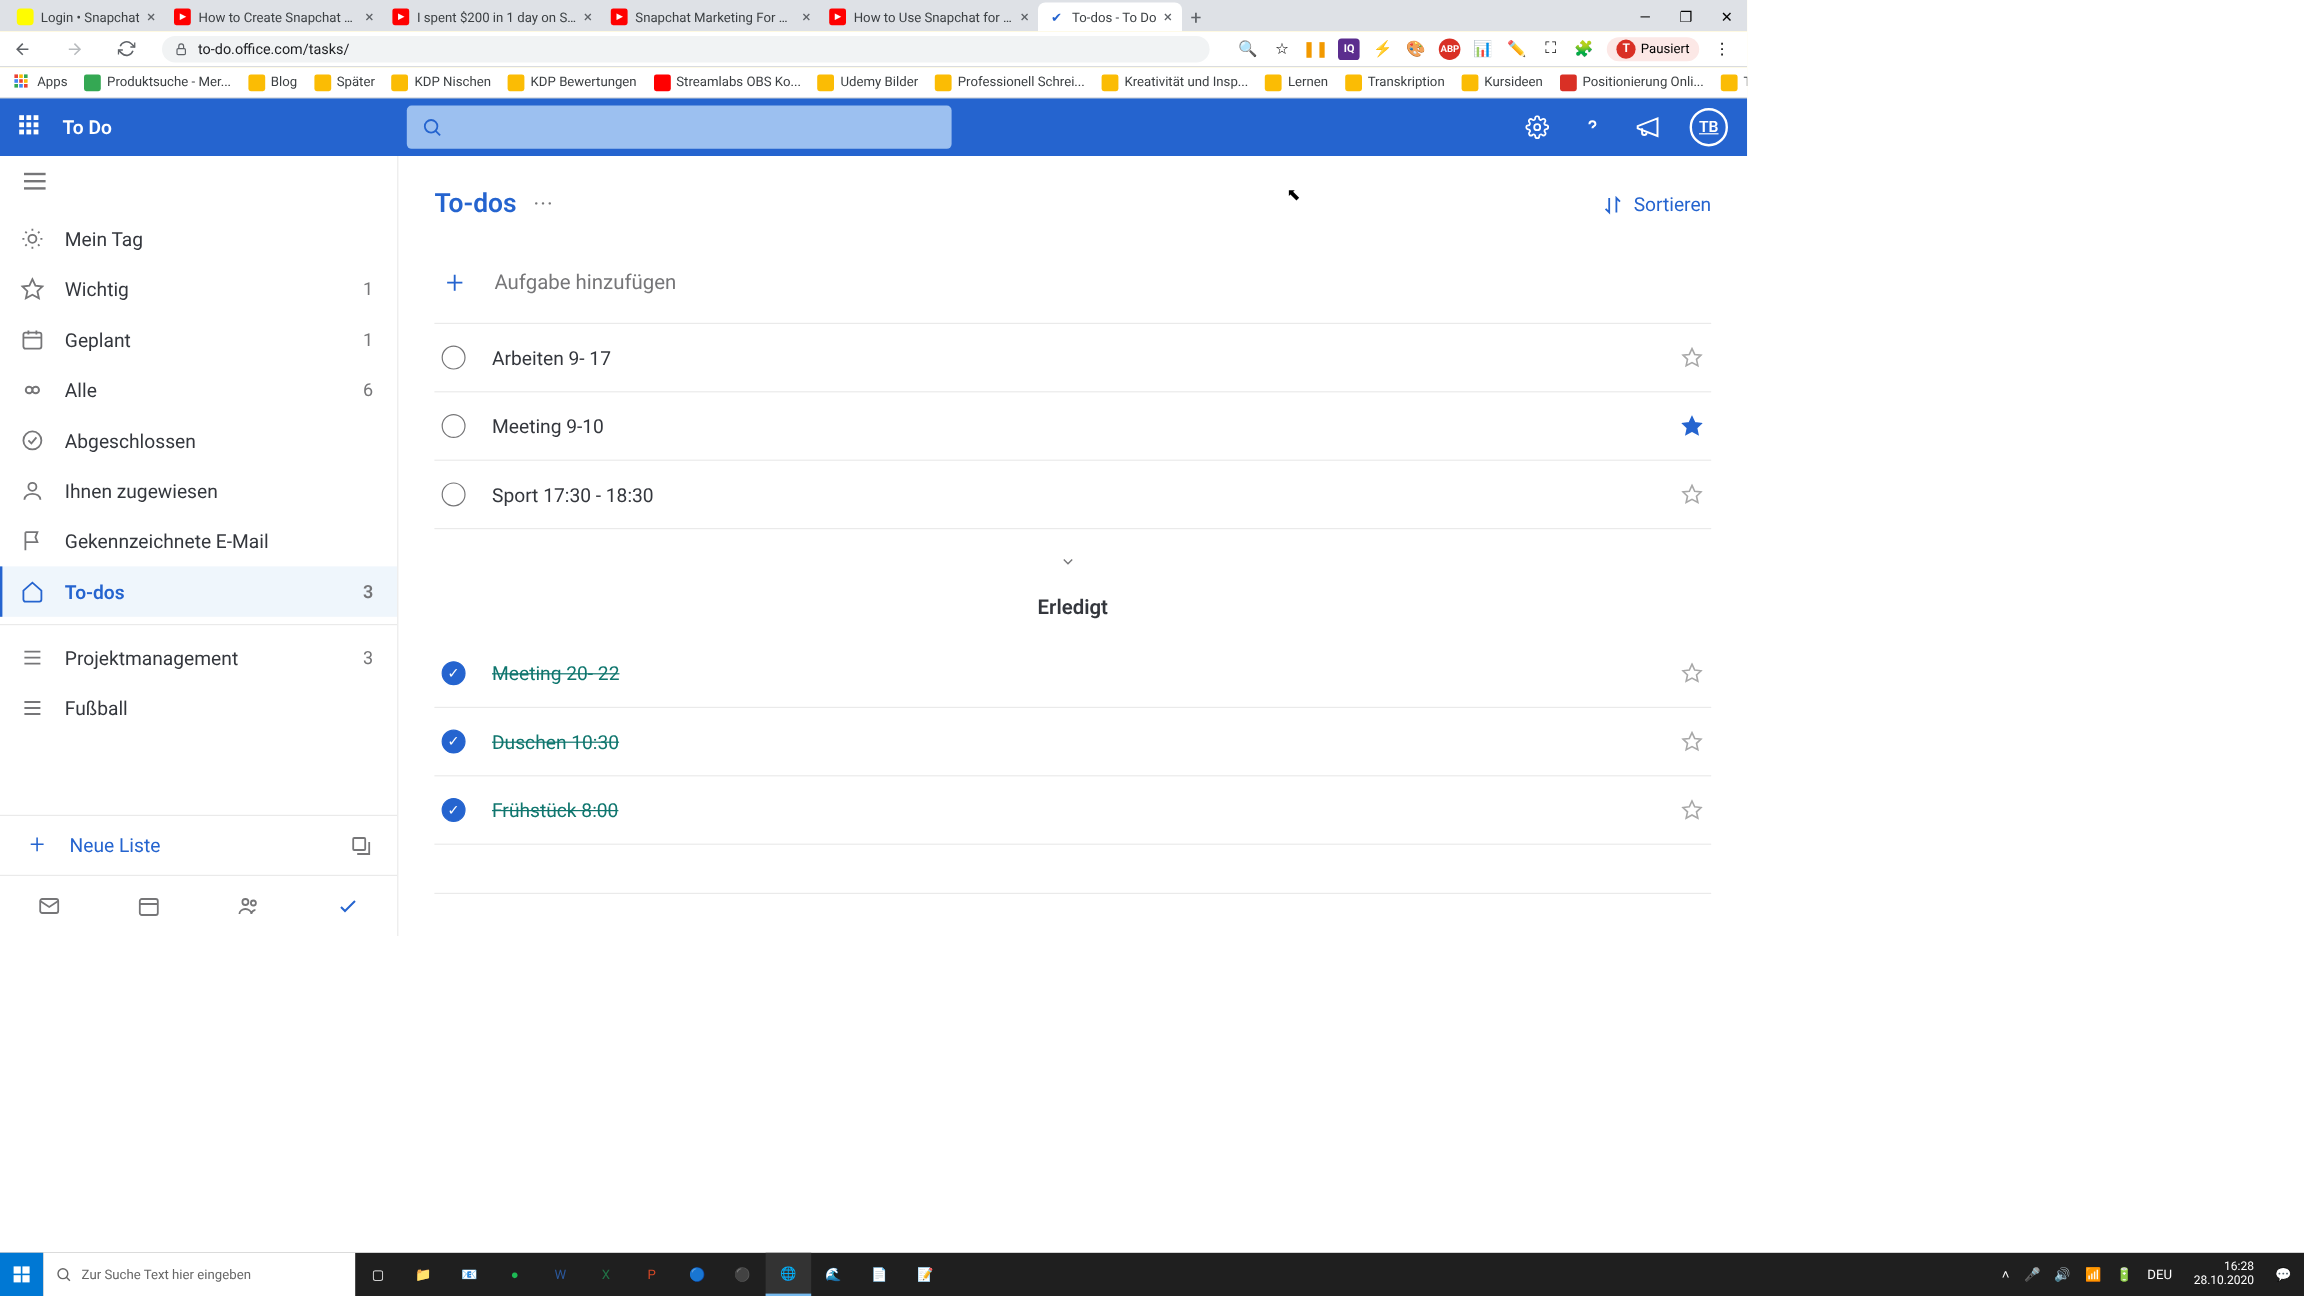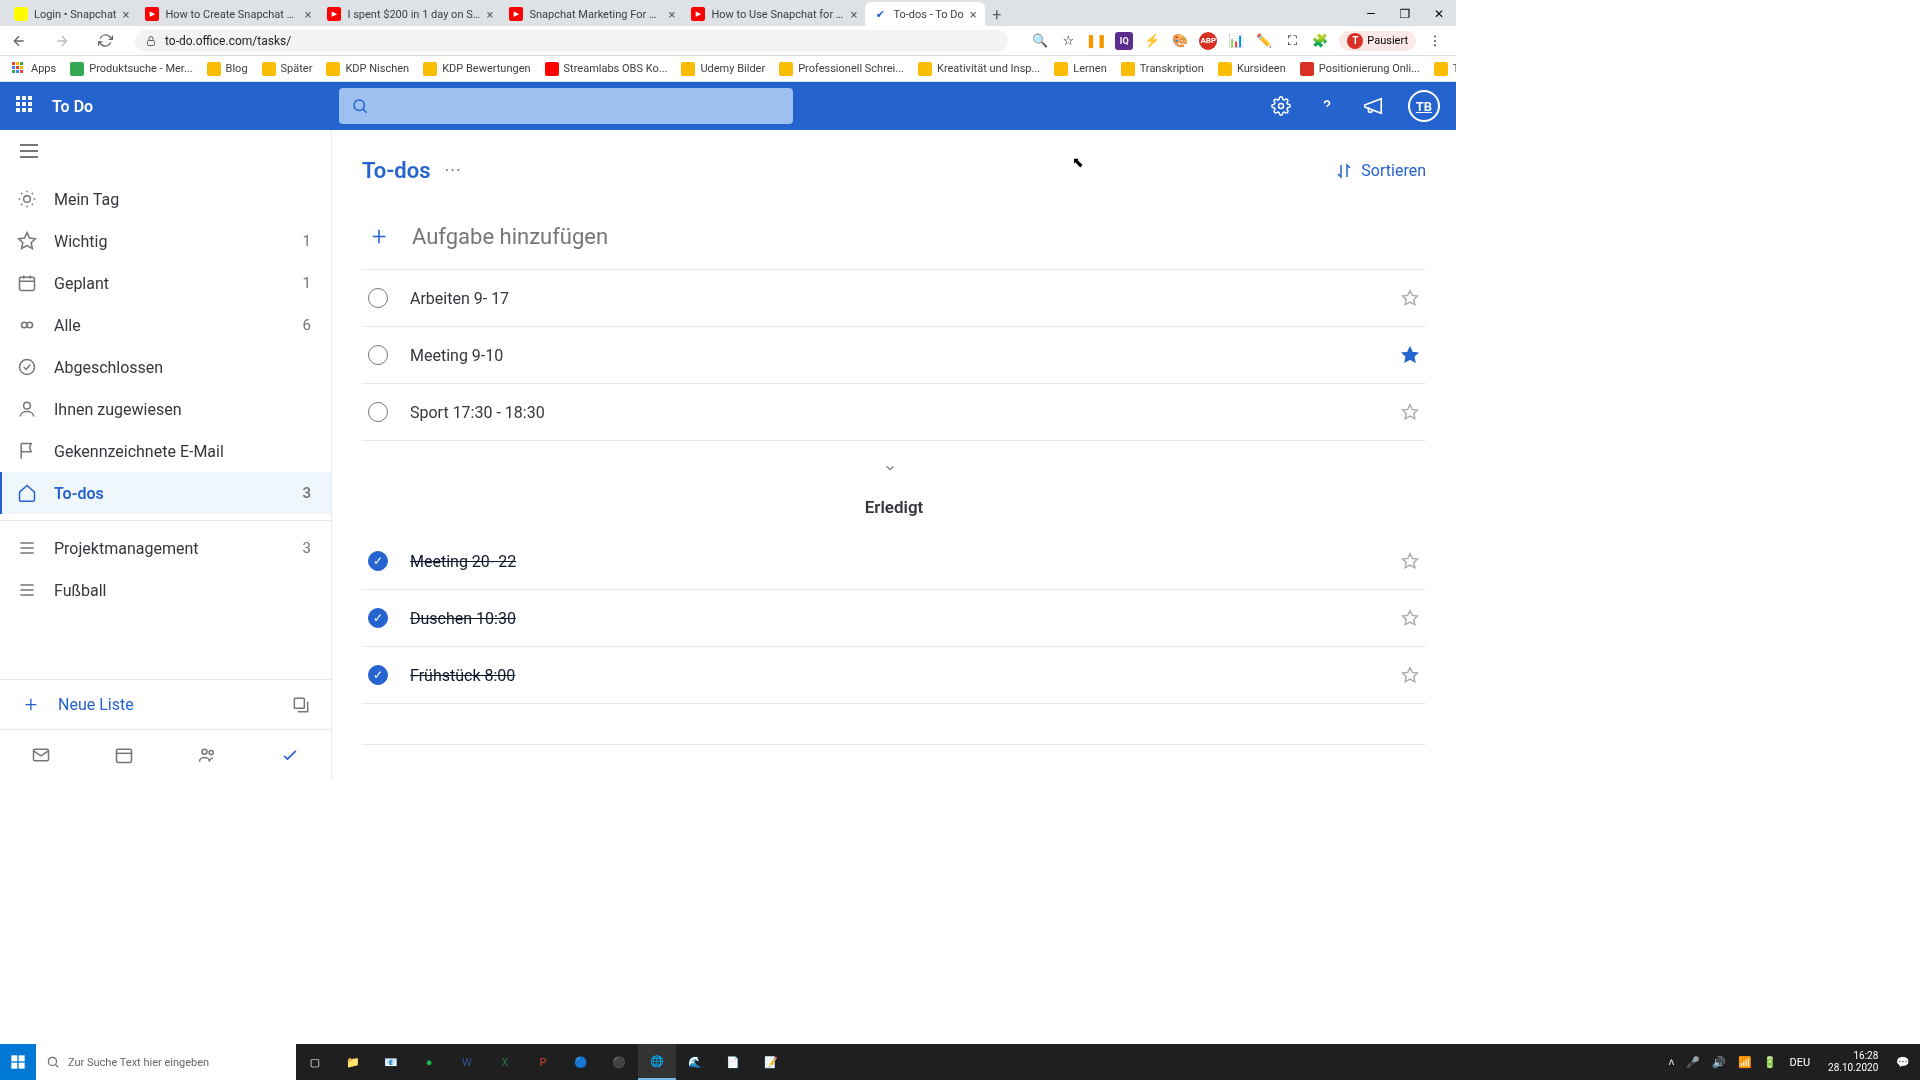--- a/index.html
+++ b/index.html
@@ -65,26 +65,26 @@
 
 
 .main { flex: 1; padding: 28px 30px 0 30px; overflow-y: auto; position: relative; }
 .list-header { display: flex; align-items: center; gap: 14px; margin-bottom: 28px; }
 .list-title { font-size: 22px; font-weight: 600; color: #2564cf; }
 .list-menu { color: #767678; font-size: 18px; cursor: pointer; letter-spacing: 1px; }
 .sort-btn { margin-left: auto; display: flex; align-items: center; gap: 8px; color: #2564cf; font-size: 16px; cursor: pointer; }
 .cursor-arrow { position: absolute; top: 24px; left: 740px; font-size: 14px; color: #000; pointer-events: none; }
 .add-task-row { display: flex; align-items: center; gap: 22px; padding: 10px 6px 18px 6px; border-bottom: 1px solid #eaeaea; cursor: text; }
 .add-task-row .plus { font-size: 26px; font-weight: 300; color: #2564cf; width: 22px; text-align: center; }
-.add-task-row .placeholder { font-size: 22px; color: #767678; }
+.add-task-row .placeholder { font-size: 17px; color: #767678; }
 .task-row { display: flex; align-items: center; gap: 22px; padding: 18px 6px; border-bottom: 1px solid #eaeaea; cursor: pointer; }
 .task-circle { width: 20px; height: 20px; border: 1.5px solid #767678; border-radius: 50%; flex-shrink: 0; cursor: pointer; }
 .task-circle.checked { background: #2564cf; border-color: #2564cf; display: flex; align-items: center; justify-content: center; color: #fff; font-size: 12px; }
 .task-title { flex: 1; font-size: 16px; color: #34373d; }
-.task-title.done { text-decoration: line-through; color: #0f172a; }
+.task-title.done { text-decoration: line-through; color: #0f766e; }
 .task-star { width: 20px; height: 20px; cursor: pointer; color: #a8a8a8; display: flex; align-items: center; justify-content: center; }
 .task-star.filled { color: #2564cf; }
 .completed-header { display: flex; align-items: center; gap: 22px; padding: 20px 6px 16px 6px; cursor: pointer; flex-direction: column; }
 .completed-header .chevron { color: #767678; width: 22px; text-align: center; }
 .completed-header .label { font-size: 17px; font-weight: 600; color: #34373d; }
 
 
 .taskbar { position: absolute; bottom: 0; left: 0; right: 0; height: 36px; background: #1f1f1f; display: flex; align-items: center; color: #fff; font-size: 11px; }
 .taskbar .start { width: 36px; height: 36px; display: flex; align-items: center; justify-content: center; background: #0078d4; cursor: pointer; }
 .taskbar .win-search { width: 260px; height: 100%; background: #fff; color: #666; display: flex; align-items: center; padding: 0 10px; gap: 8px; cursor: text; }

